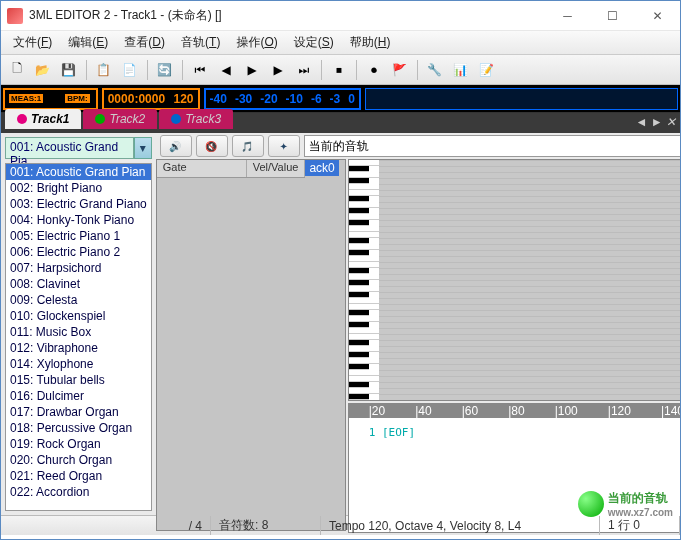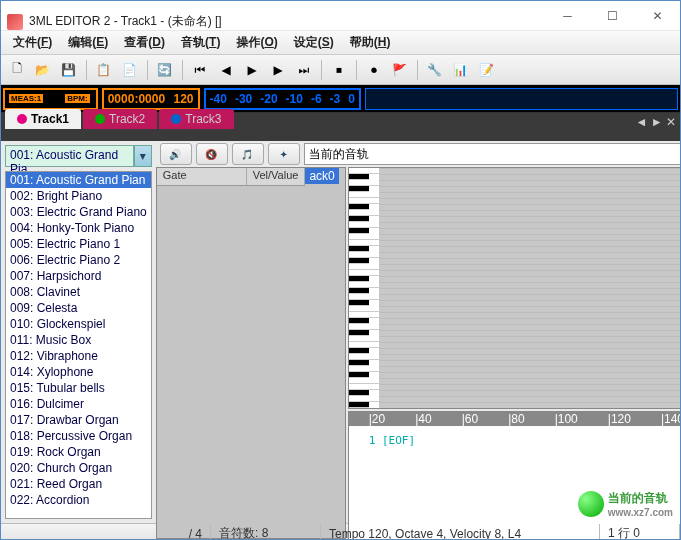--- a/index.html
+++ b/index.html
@@ -1,35 +1,35 @@
 <!DOCTYPE html>
 <html><head>
 <meta charset="utf-8">
 <style>
 * { margin: 0; padding: 0; box-sizing: border-box; font-family: "Microsoft YaHei", "SimSun", Arial, sans-serif; font-size: 12px; }
 body { background: #fff; width: 681px; height: 540px; overflow: hidden; border: 1px solid #5a8ac2; }
-.titlebar { height: 30px; background: #fff; display: flex; align-items: flex-end; border-bottom: 1px solid #e8e8e8; }
+.titlebar { height: 30px; background: #fff; display: flex; align-items: center; border-bottom: 1px solid #e8e8e8; }
 .titlebar-icon { width: 16px; height: 16px; margin: 0 6px; background: linear-gradient(135deg,#d44,#f88); border-radius: 2px; }
 .titlebar-text { flex: 1; color: #222; }
 .winbtns { display: flex; }
 .winbtn { width: 45px; height: 29px; display: flex; align-items: center; justify-content: center; color: #555; }
-.menubar { height: 24px; background: linear-gradient(#fafafa,#eaeaea); display: flex; align-items: center; padding: 0 4px; border-bottom: 1px solid #cbcbcb; font-weight: bold; }
+.menubar { height: 24px; background: linear-gradient(#fafafa,#eaeaea); display: flex; align-items: center; padding: 0 4px; border-bottom: 1px solid #cbcbcb; }
 .menuitem { padding: 2px 8px; color: #222; }
 .menuitem u { text-decoration: underline; }
 .toolbar { height: 30px; background: linear-gradient(#f6f6f6,#e4e4e4); display: flex; align-items: center; padding: 0 4px; border-bottom: 1px solid #c0c0c0; gap: 2px; }
 .tb-btn { width: 24px; height: 24px; display: flex; align-items: center; justify-content: center; border: 1px solid transparent; border-radius: 2px; }
 .tb-sep { width: 1px; height: 20px; background: #bbb; margin: 0 3px; }
 .metricbar { height: 28px; background: #000; display: flex; align-items: center; padding: 2px; gap: 4px; border-bottom: 1px solid #333; }
 .lcd { background: #000; border: 2px solid; height: 22px; display: flex; align-items: center; padding: 0 4px; font-family: monospace; font-weight: bold; }
 .lcd.orange { border-color: #f80; color: #f80; }
 .lcd.blue { border-color: #06f; color: #0af; flex: 0 0 150px; }
 .lcd .label { font-size: 8px; background: #f80; color: #000; padding: 0 2px; margin-right: 2px; }
 .lcd.blue .ticks { display: flex; gap: 8px; font-size: 8px; color: #06f; justify-content: space-around; width: 100%; }
 .pianoroll { flex: 1; height: 22px; background: #001530; border: 1px solid #06f; }
-.tabstrip { height: 28px; background: #3a3a3a; display: flex; align-items: flex-end; padding: 12px 4px; gap: 2px; position: relative; }
+.tabstrip { height: 20px; background: #3a3a3a; display: flex; align-items: flex-end; padding: 4px 4px; gap: 2px; position: relative; font-style: italic; }
 .tab { padding: 3px 12px; background: #be185d; color: #ccc; border-radius: 3px 3px 0 0; display: flex; align-items: center; gap: 4px; font-size: 11px; }
 .tab.active { background: #f0f0f0; color: #000; font-weight: bold; }
 .tab .dot { width: 10px; height: 10px; border-radius: 50%; }
 .tab.active .dot { background: #e4007f; }
 .tab .dot.green { background: #0a0; }
 .tab .dot.blue { background: #06c; }
 .tabctrl { position: absolute; right: 4px; top: 2px; color: #ccc; display: flex; gap: 4px; }
 .workspace { display: flex; height: calc(540px - 30px - 24px - 30px - 28px - 24px - 20px - 2px); background: #eaeaea; }
 .leftcol { width: 210px; display: flex; flex-direction: column; }
 .combo { height: 22px; margin: 4px; display: flex; }

